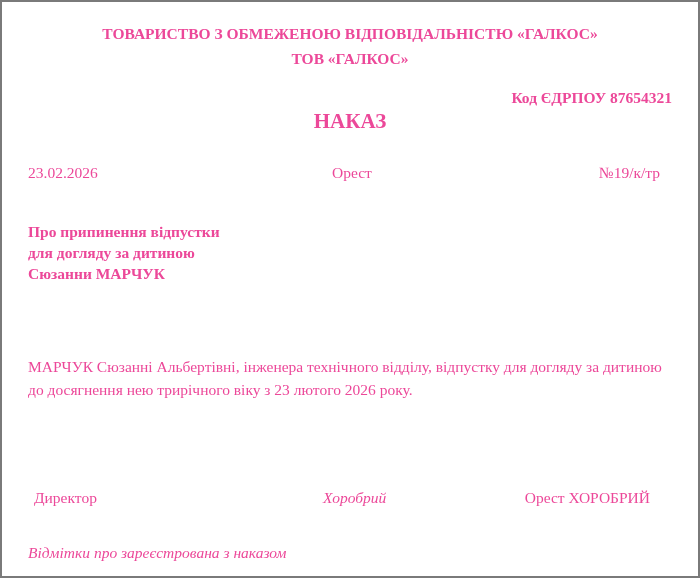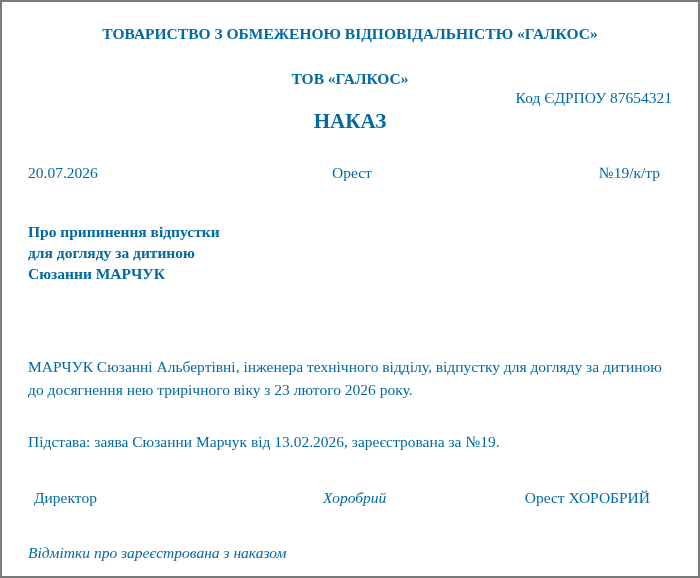--- a/index.html
+++ b/index.html
@@ -12,33 +12,33 @@
       height: 578px;
       overflow: hidden;
     }
     .page {
       position: relative;
       width: 700px;
       height: 578px;
       box-sizing: border-box;
       border: 2px solid #7a7a7a;
       background: #ffffff;
-      color: #0369a1;
+      color: #ec4899;
       font-family: "Liberation Serif", "DejaVu Serif", serif;
       font-size: 15.5px;
       line-height: 1.25;
     }
     .abs { position: absolute; white-space: nowrap; }
     .bold { font-weight: bold; }
     .italic { font-style: italic; }
     .center { left: 0; right: 0; text-align: center; }
 
     #org-full { top: 22px; font-size: 15.5px; letter-spacing: 0px; }
-    #org-short { top: 47px; font-size: 15.5px; margin-top: 20px; }
-    #edrpou { top: 86px; right: 26px; font-size: 15.5px; }
+    #org-short { top: 47px; font-size: 15.5px; }
+    #edrpou { top: 86px; right: 26px; font-size: 15.5px; font-weight: bold; }
     #order-title { top: 106px; font-size: 21px; }
 
     #order-date { top: 161px; left: 26px; }
     #order-city { top: 161px; left: 330px; }
     #order-number { top: 161px; right: 38px; }
 
     #subject { top: 219px; left: 26px; line-height: 21px; white-space: normal; }
     #subject div { white-space: nowrap; }
 
     #action-heading { top: 316px; left: 26px; font-size: 16px; }
@@ -56,34 +56,33 @@
 </head>
 <body>
 
 <div class="page">
 
   <div id="org-full" class="abs center bold">ТОВАРИСТВО З ОБМЕЖЕНОЮ ВІДПОВІДАЛЬНІСТЮ «ГАЛКОС»</div>
   <div id="org-short" class="abs center bold">ТОВ «ГАЛКОС»</div>
   <div id="edrpou" class="abs">Код ЄДРПОУ 87654321</div>
   <div id="order-title" class="abs center bold">НАКАЗ</div>
 
-  <div id="order-date" class="abs">20.07.2026</div>
+  <div id="order-date" class="abs">23.02.2026</div>
   <div id="order-city" class="abs">Орест</div>
   <div id="order-number" class="abs">№19/к/тр</div>
 
   <div id="subject" class="abs bold">
     <div>Про припинення відпустки</div>
     <div>для догляду за дитиною</div>
     <div>Сюзанни МАРЧУК</div>
   </div>
 
 
   <div id="body-text" class="abs">МАРЧУК Сюзанні Альбертівні, інженера технічного відділу, відпустку для догляду за дитиною до досягнення нею трирічного віку з 23 лютого 2026 року.</div>
 
-  <div id="basis" class="abs">Підстава: заява Сюзанни Марчук від 13.02.2026, зареєстрована за №19.</div>
 
   <div id="signer-title" class="abs">Директор</div>
   <div id="signature" class="abs italic">Хоробрий</div>
   <div id="signer-name" class="abs">Орест ХОРОБРИЙ</div>
 
   <div id="acknowledgement" class="abs italic">Відмітки про зареєстрована з наказом</div>
 
 </div>
 
 </body></html>

